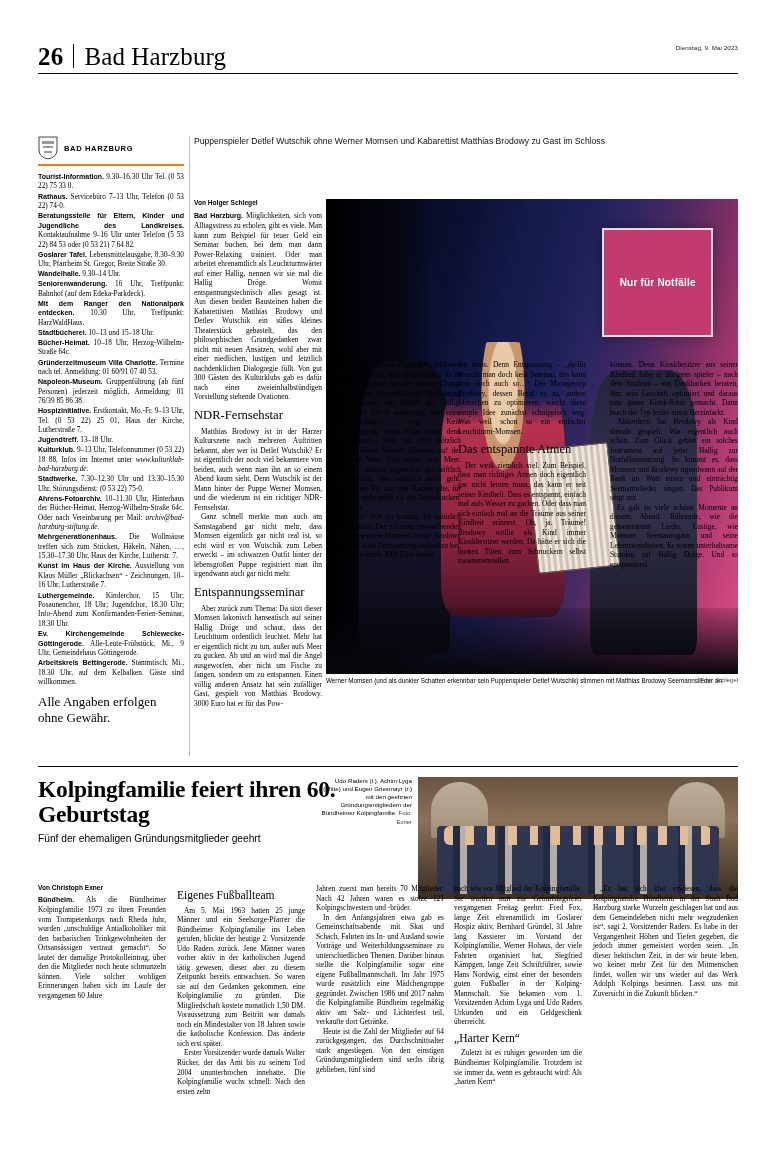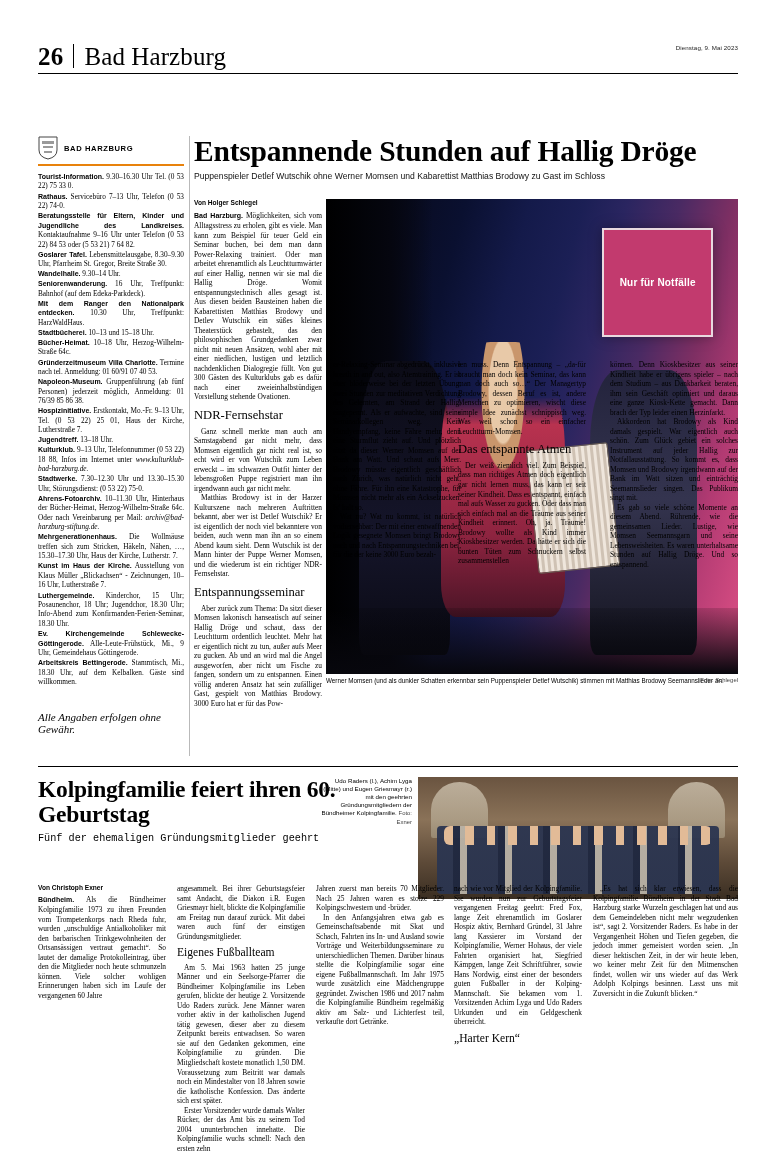--- a/index.html
+++ b/index.html
@@ -55,21 +55,21 @@
     font-weight:700; font-size:7.6px; letter-spacing:0.6px;
   }
   .svc-body { font-size:7.3px; line-height:1.30; text-align:justify; }
   .svc-body p { margin:0 0 0.6px 0; }
   .svc-body b {
     font-family:"Liberation Sans", sans-serif;
     font-weight:700; font-size:7.0px;
   }
   .svc-body i { font-style:italic; }
   .svc-foot {
-    margin-top:24px; font-style:italic; font-size:11px;
+    margin-top:7px; font-size:13px;
     border-top:none;
   }
 
   
   .story { position:absolute; left:156px; top:0; width:544px; }
   .headline {
     font-size: 29.5px; font-weight:700; line-height:1.03;
     letter-spacing:-0.2px; margin:0 0 5px 0;
   }
   .subhead {
@@ -113,21 +113,21 @@
   .c4 { left:416px; width:128px; }
 
   
   .divider2 { position:absolute; left:38px; top:722px; width:700px; border-top:1.2px solid #000; }
   .story2 { position:absolute; left:38px; top:733px; width:700px; }
   .headline2 {
     font-size:23.5px; font-weight:700; line-height:1.06; margin:0 0 6px 0;
     width:330px; letter-spacing:-0.2px;
   }
   .subhead2 {
-    font-family:Liberation Mono, monospace;
+    font-family:Liberation Sans, sans-serif;
     font-size:10.2px; font-weight:400; margin:0 0 7px 0; width:340px;
   }
   .byline2 { font-family:"Liberation Sans", sans-serif; font-weight:700; font-size:6.6px; margin:0 0 4px 0; }
 
   .b-col { position:absolute; width:128px; }
   .b1 { left:0;    top:107px; }
   .b2 { left:139px;top:107px; }
   .b3 { left:278px;top:107px; }
   .b4 { left:416px;top:107px; }
   .b5 { left:555px;top:107px; width:145px; }
@@ -212,21 +212,21 @@
       <div class="svc-head">
         <svg class="crest" viewBox="0 0 20 24">
           <path d="M1 1 H19 V14 Q19 21 10 23 Q1 21 1 14 Z" fill="#fff" stroke="#444" stroke-width="1"></path>
           <path d="M4 5 h12 v3 h-12 z M5 10 h10 v2 h-10 z M6 15 h8 v2 h-8 z" fill="#9a9a9a"></path>
         </svg>
         <div class="svc-title">BAD HARZBURG</div>
       </div>
       <div class="svc-body" id="svc-body">
           <p><b>Tourist-Information.</b><span> 9.30–16.30 Uhr Tel. (0 53 22) 75 33 0.</span></p>
           <p><b>Rathaus.</b><span> Servicebüro 7–13 Uhr, Telefon (0 53 22) 74-0.</span></p>
-          <p><b>Beratungsstelle für Eltern, Kinder und Jugendliche des Landkreises.</b><span> Kontaktaufnahme 9–16 Uhr unter Telefon (0 53 22) 84 53 oder (5 53 21) 7 64 82.</span></p>
+          <p><b>Beratungsstelle für Eltern, Kinder und Jugendliche des Landkreises.</b><span> Kontaktaufnahme 9–16 Uhr unter Telefon (5 53 22) 84 53 oder (0 53 21) 7 64 82.</span></p>
           <p><b>Goslarer Tafel.</b><span> Lebensmittelausgabe, 8.30–9.30 Uhr, Pfarrheim St. Gregor, Breite Straße 30.</span></p>
           <p><b>Wandelhalle.</b><span> 9.30–14 Uhr.</span></p>
           <p><b>Seniorenwanderung.</b><span> 16 Uhr, Treffpunkt: Bahnhof (auf dem Edeka-Parkdeck).</span></p>
           <p><b>Mit dem Ranger den Nationalpark entdecken.</b><span> 10.30 Uhr, Treffpunkt: HarzWaldHaus.</span></p>
           <p><b>Stadtbücherei.</b><span> 10–13 und 15–18 Uhr.</span></p>
           <p><b>Bücher-Heimat.</b><span> 10–18 Uhr, Herzog-Wilhelm-Straße 64c.</span></p>
           <p><b>Gründerzeitmuseum Villa Charlotte.</b><span> Termine nach tel. Anmeldung: 01 60/91 07 40 53.</span></p>
           <p><b>Napoleon-Museum.</b><span> Gruppenführung (ab fünf Personen) jederzeit möglich, Anmeldung: 01 76/39 85 86 38.</span></p>
           <p><b>Hospizinitiative.</b><span> Erstkontakt, Mo.-Fr. 9–13 Uhr, Tel. (0 53 22) 25 01, Haus der Kirche, Lutherstraße 7.</span></p>
           <p><b>Jugendtreff.</b><span> 13–18 Uhr.</span></p>
@@ -236,21 +236,20 @@
           <p><b>Mehrgenerationenhaus.</b><span> Die Wollmäuse treffen sich zum Stricken, Häkeln, Nähen, …, 15.30–17.30 Uhr, Haus der Kirche, Lutherstr. 7.</span></p>
           <p><b>Kunst im Haus der Kirche.</b><span> Ausstellung von Klaus Müller „Blickachsen“ - Zeichnungen, 10–16 Uhr, Lutherstraße 7.</span></p>
           <p><b>Luthergemeinde.</b><span> Kinderchor, 15 Uhr; Posaunenchor, 18 Uhr; Jugendchor, 18.30 Uhr; Info-Abend zum Konfirmanden-Ferien-Seminar, 18.30 Uhr.</span></p>
           <p><b>Ev. Kirchengemeinde Schlewecke-Göttingerode.</b><span> Alle-Leute-Frühstück, Mi., 9 Uhr, Gemeindehaus Göttingerode.</span></p>
           <p><b>Arbeitskreis Bettingerode.</b><span> Stammtisch, Mi., 18.30 Uhr, auf dem Kelbalken. Gäste sind willkommen.</span></p>
         </div>
       <div class="svc-foot">Alle Angaben erfolgen ohne Gewähr.</div>
     </div>
 
     <div class="story">
-      <h1 class="headline">Entspannende Stunden auf Hallig Dröge</h1>
       <div class="subhead">Puppenspieler Detlef Wutschik ohne Werner Momsen und Kabarettist Matthias Brodowy zu Gast im Schloss</div>
 
       <div class="photo-wrap">
         <div class="photo">
           <div class="ph-bg"></div>
           <div class="ph-dark"></div>
           <div class="ph-figL"></div>
           <div class="ph-puppet"></div>
           <div class="ph-figR"></div>
           <div class="ph-acc"></div>
@@ -263,22 +262,22 @@
         </div>
       </div>
 
       <div class="story-cols">
 
         <div class="colbox c1">
           <div class="byline">Von Holger Schlegel</div>
           <div class="txt">
             <p class="first"><b class="place">Bad Harzburg.</b><span> Möglichkeiten, sich vom Alltagsstress zu erholen, gibt es viele. Man kann zum Beispiel für teuer Geld ein Seminar buchen, bei dem man dann Power-Relaxing trainiert. Oder man arbeitet ehrenamtlich als Leuchtturmwärter auf einer Hallig, nennen wir sie mal die Hallig Dröge. Womit entspannungstechnisch alles gesagt ist. Aus diesen beiden Bausteinen haben die Kabarettisten Matthias Brodowy und Detlev Wutschik ein süßes kleines Theaterstück gebastelt, das den philosophischen Grundgedanken zwar nicht mit neuen Ansätzen, wohl aber mit einer niedlichen, lustigen und letztlich nachdenklichen Dialogregie füllt. Von gut 300 Gästen des Kulturklubs gab es dafür nach einer zweieinhalbstündigen Vorstellung stehende Ovationen.</span></p>
             <h2 class="sub-title">NDR-Fernsehstar</h2>
+            <p>Matthias Brodowy ist in der Harzer Kulturszene nach mehreren Auftritten bekannt, aber wer ist Detlef Wutschik? Er ist eigentlich der noch viel bekanntere von beiden, auch wenn man ihn an so einem Abend kaum sieht. Denn Wutschik ist der Mann hinter der Puppe Werner Momsen, und die wiederum ist ein richtiger NDR-Fernsehstar.</p>
             <p>Ganz schnell merkte man auch am Samstagabend gar nicht mehr, dass Momsen eigentlich gar nicht real ist, so echt wird er von Wutschik zum Leben erweckt – im schwarzen Outfit hinter der lebensgroßen Puppe registriert man ihn irgendwann auch gar nicht mehr.</p>
-            <p>Matthias Brodowy ist in der Harzer Kulturszene nach mehreren Auftritten bekannt, aber wer ist Detlef Wutschik? Er ist eigentlich der noch viel bekanntere von beiden, auch wenn man ihn an so einem Abend kaum sieht. Denn Wutschik ist der Mann hinter der Puppe Werner Momsen, und die wiederum ist ein richtiger NDR-Fernsehstar.</p>
             <h2 class="sub-title">Entspannungsseminar</h2>
             <p>Aber zurück zum Thema: Da sitzt dieser Momsen lakonisch hanseatisch auf seiner Hallig Dröge und schaut, dass der Leuchtturm ordentlich leuchtet. Mehr hat er eigentlich nicht zu tun, außer aufs Meer zu gucken. Ab und an wird mal die Angel ausgeworfen, aber nicht um Fische zu fangen, sondern um zu entspannen. Einen völlig anderen Ansatz hat sein zufälliger Gast, gespielt von Matthias Brodowy. 3000 Euro hat er für das Pow-</p>
           </div>
         </div>
 
         <div class="colbox c2" style="top:161px;">
           <div class="txt">
             <p class="first">er-Relaxing-Seminar abgedrückt, inklusive breath in and out, also Atemtraining. Er ist aber blöderweise bei der letzten Übung, zwei Stunden zur meditativen Verdichtung des Gelernten, am Strand der Hallig, eingepennt. Als er aufwachte, sind seine Seminarkollegen weg. Kein Handyempfang, keine Fähre mehr, denn eine Sturmflut zieht auf. Und plötzlich sitzt da dieser Werner Momsen auf der Bank am Watt. Und schaut aufs Meer. Brodowy müsste eigentlich geschäftlich nach Zürich, was natürlich nicht geht, ohne Fähre. Für ihn eine Katastrophe, für Momsen nicht mehr als ein Ackselzucken. Is’ halt so.</p>
             <p>Wat nu? Wat nu kommt, ist natürlich vorhersehbar: Der mit einer entwaffnenden Logik gesegnete Momsen bringt Brodowy nach und nach Entspannungstechniken bei, für die der keine 3000 Euro bezah-</p>
           </div>
@@ -324,38 +323,39 @@
     <div class="b-col b1">
       <div class="byline2">Von Christoph Exner</div>
       <div class="txt">
         <p class="first"><b class="place">Bündheim.</b><span> Als die Bündheimer Kolpingfamilie 1973 zu ihren Freunden vom Trompetenkorps nach Rheda fuhr, wurden „unschuldige Antialkoholiker mit den barbarischen Trinkgewohnheiten der Ortsansässigen vertraut gemacht“. So lautet der damalige Protokolleintrag, über den die Mitglieder noch heute schmunzeln können. Viele solcher wohligen Erinnerungen haben sich im Laufe der vergangenen 60 Jahre</span></p>
       </div>
 
     </div>
 
     <div class="b-col b2">
       <div class="txt">
-        <p class="first">angesammelt. Bei ihrer Geburtstagsfeier samt Andacht, die Diakon i.R. Eugen Griesmayr hielt, blickte die Kolpingfamilie am Freitag nun darauf zurück. Mit dabei waren auch fünf der einstigen Gründungsmitglieder.</p>
         <h2 class="sub-title2">Eigenes Fußballteam</h2>
         <p>Am 5. Mai 1963 hatten 25 junge Männer und ein Seelsorge-Pfarrer die Bündheimer Kolpingfamilie ins Leben gerufen, blickte der heutige 2. Vorsitzende Udo Raders zurück. Jene Männer waren vorher aktiv in der katholischen Jugend tätig gewesen, dieser aber zu diesem Zeitpunkt bereits entwachsen. So waren sie auf den Gedanken gekommen, eine Kolpingfamilie zu gründen. Die Mitgliedschaft kostete monatlich 1,50 DM. Voraussetzung zum Beitritt war damals noch ein Mindestalter von 18 Jahren sowie die katholische Konfession. Das änderte sich erst später.</p>
         <p>Erster Vorsitzender wurde damals Walter Rücker, der das Amt bis zu seinem Tod 2004 ununterbrochen innehatte. Die Kolpingfamilie wuchs schnell: Nach den ersten zehn</p>
       </div>
     </div>
 
     <div class="b-col b3">
       <div class="txt">
-        <p class="first">Jahren zuerst man bereits 70 Mitglieder. Nach 25 Jahren waren es stolze 229 Kolpingschwestern und -brüder.</p>
+        <p class="first">Jahren zuerst man bereits 70 Mitglieder. Nach 42 Jahren waren es stolze 121 Kolpingschwestern und -brüder.</p>
         <p>In den Anfangsjahren etwa gab es Gemeinschaftsabende mit Skat und Schach, Fahrten ins In- und Ausland sowie Vorträge und Weiterbildungsseminare zu unterschiedlichen Themen. Darüber hinaus stellte die Kolpingfamilie sogar eine eigene Fußballmannschaft. Im Jahr 1975 wurde zusätzlich eine Mädchengruppe gegründet. Zwischen 1986 und 2017 nahm die Kolpingfamilie Bündheim regelmäßig aktiv am Salz- und Lichterfest teil, verkaufte dort Getränke.</p>
+        <p>Heute ist die Zahl der Mitglieder auf 64 zurückgegangen, das Durchschnittsalter stark angestiegen. Von den einstigen Gründungsmitgliedern sind sechs übrig geblieben, fünf sind</p>
       </div>
     </div>
 
     <div class="b-col b4">
       <div class="txt">
         <p class="first">nach wie vor Mitglied der Kolpingfamilie. Sie wurden nun zur Geburtstagsfeier vergangenen Freitag geehrt: Fred Fox, lange Zeit ehrenamtlich im Goslarer Hospiz aktiv, Bernhard Gründel, 31 Jahre lang Kassierer im Vorstand der Kolpingfamilie, Werner Hohaus, der viele Fahrten organisiert hat, Siegfried Kämpgen, lange Zeit Schriftführer, sowie Hans Nordwig, einst einer der besonders guten Fußballer in der Kolping-Mannschaft. Sie bekamen vom 1. Vorsitzenden Achim Lyga und Udo Raders Urkunden und ein Geldgeschenk überreicht.</p>
         <h2 class="sub-title2">„Harter Kern“</h2>
+        <p>Zuletzt ist es ruhiger geworden um die Bündheimer Kolpingfamilie. Trotzdem ist sie immer da, wenn es gebraucht wird: Als „harten Kern“</p>
       </div>
     </div>
 
     <div class="b-col b5">
       <div class="txt">
         <p>„Es hat sich klar erwiesen, dass die Kolpingfamilie Bündheim in der Stadt Bad Harzburg starke Wurzeln geschlagen hat und aus dem Gemeindeleben nicht mehr wegzudenken ist“, sagt 2. Vorsitzender Raders. Es habe in der Vergangenheit Höhen und Tiefen gegeben, die jedoch immer gemeistert worden seien. „In dieser hektischen Zeit, in der wir heute leben, wo keiner mehr Zeit für den Mitmenschen findet, wollen wir uns wieder auf das Werk Adolph Kolpings besinnen. Lasst uns mit Zuversicht in die Zukunft blicken.“</p>
       </div>
     </div>
   </div>
 

